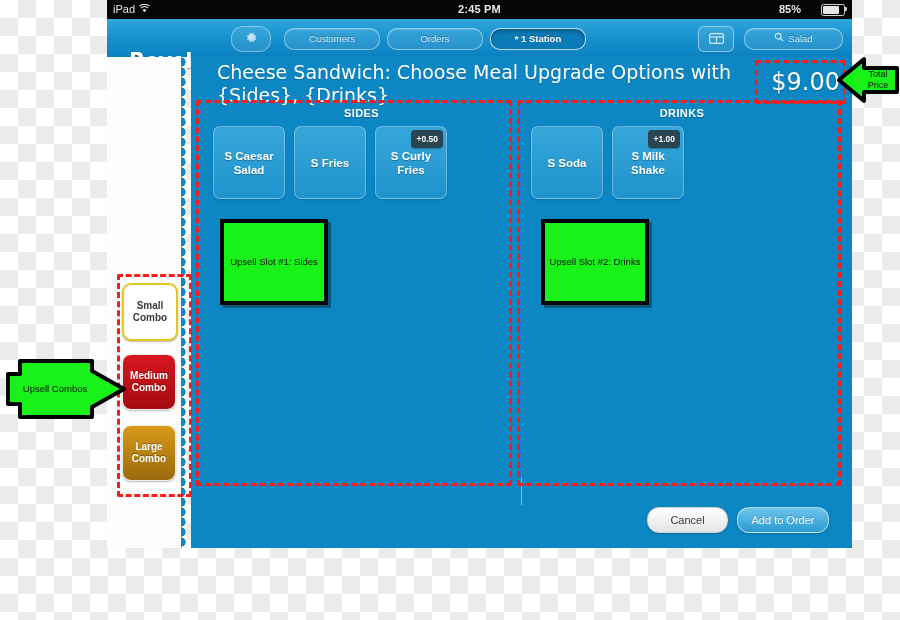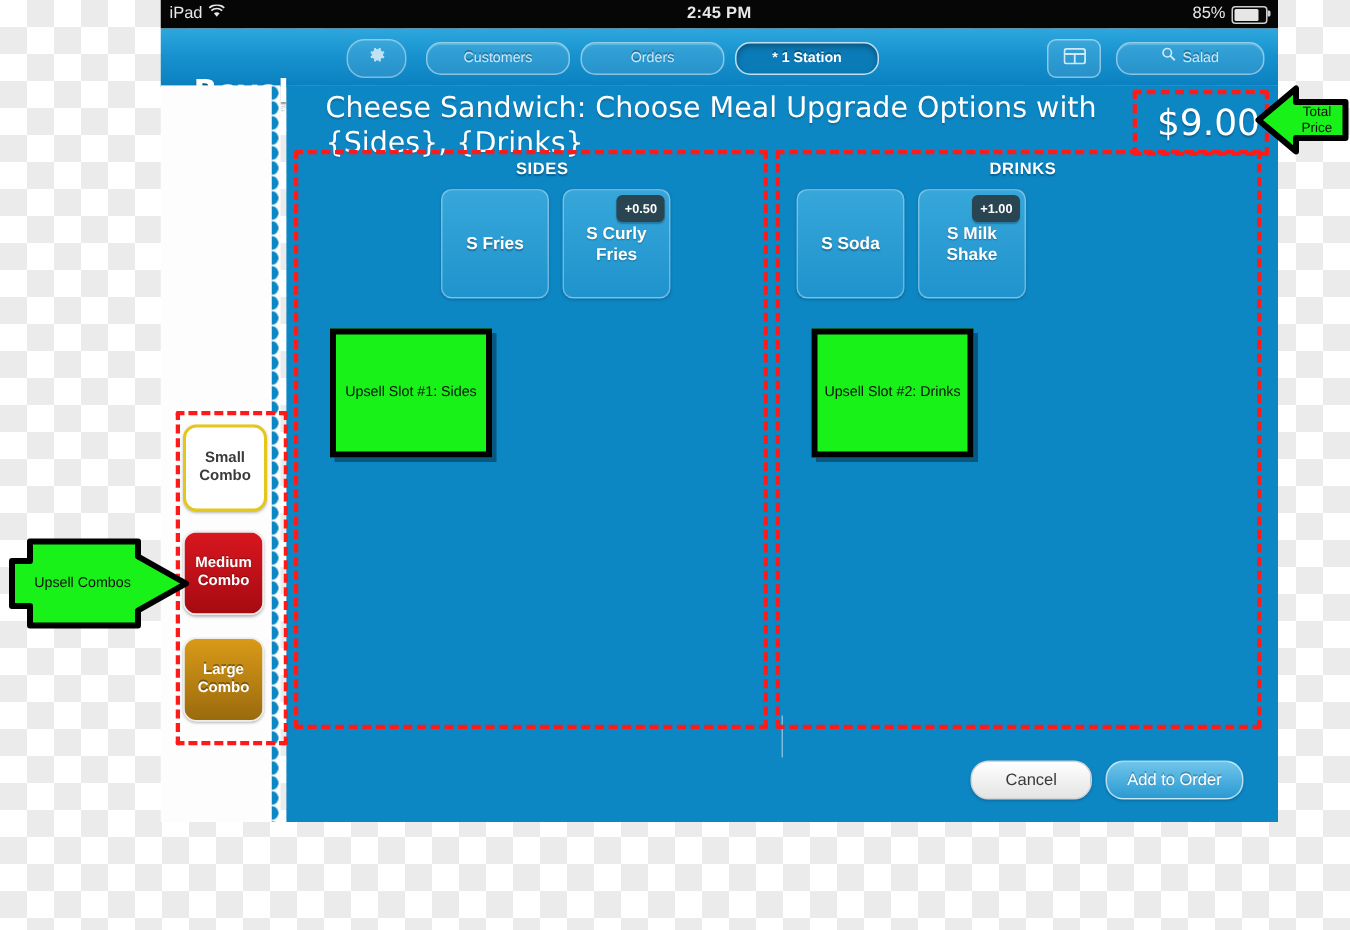--- a/index.html
+++ b/index.html
@@ -20,21 +20,21 @@
     overflow:hidden;
   }
 
   
   .statusbar{
     position:absolute;left:0;top:0;width:745px;height:19px;
     background:#060606;color:#e8e8e8;font-size:11px;line-height:19px;
   }
   .sb-left{position:absolute;left:6px;top:0;display:flex;align-items:center;gap:4px;}
   .sb-center{position:absolute;left:0;right:0;text-align:center;font-weight:bold;letter-spacing:.2px;}
-  .sb-right{position:absolute;right:7px;top:0;display:flex;align-items:center;gap:4px;}
+  .sb-right{position:absolute;right:7px;top:0;display:flex;align-items:center;gap:20px;font-weight:bold;}
   .batt{
     display:inline-block;width:22px;height:10px;border:1.4px solid #cfcfcf;border-radius:2.5px;
     position:relative;
   }
   .batt:after{content:"";position:absolute;right:-3.4px;top:2.6px;width:2px;height:4px;background:#cfcfcf;border-radius:0 1px 1px 0;}
   .batt i{position:absolute;left:1px;top:1px;bottom:1px;width:16px;background:#e6e6e6;border-radius:1px;display:block;}
 
   
   .navbar{
     position:absolute;left:0;top:19px;width:745px;height:38px;
@@ -244,20 +244,23 @@
     <div class="scallop"></div>
 
     <div class="content">
 
       <div class="title">Cheese Sandwich: Choose Meal Upgrade Options with {Sides}, {Drinks}</div>
       <div class="price">$9.00</div>
 
       <div class="col col-sides">
         <div class="colhdr">SIDES</div>
 
+        <div class="tile" style="left:4px;">
+          <span>S Caesar Salad</span>
+        </div>
         <div class="tile" style="left:85px;">
           <span>S Fries</span>
         </div>
         <div class="tile" style="left:166px;">
           <span class="badge">+0.50</span>
           <span>S Curly Fries</span>
         </div>
       </div>
 
       <div class="col col-drinks">

